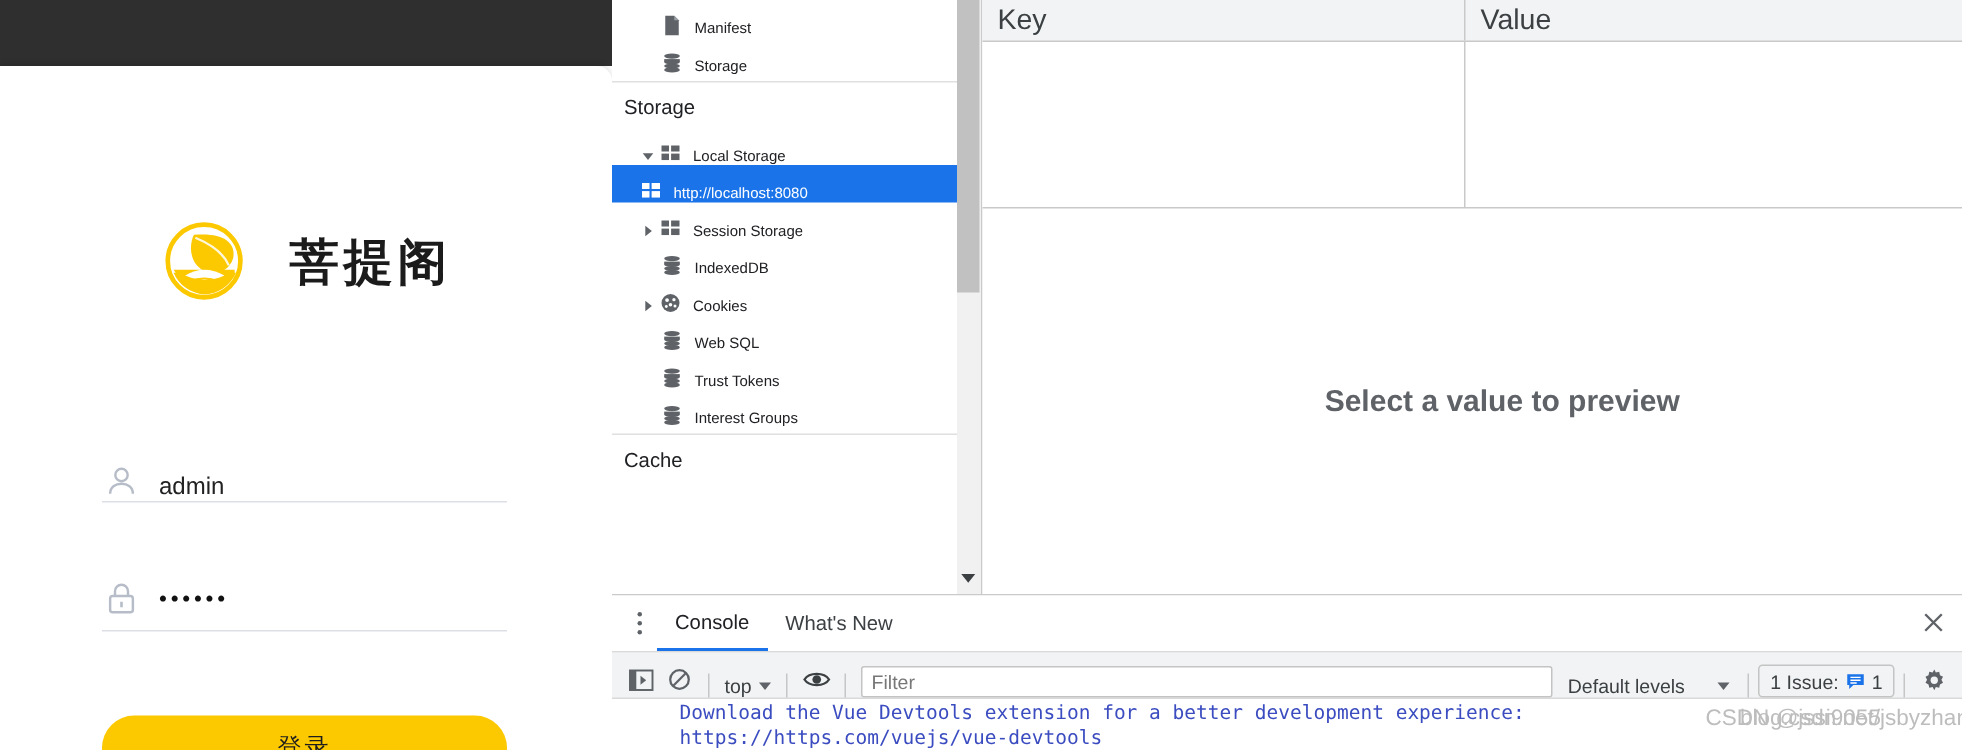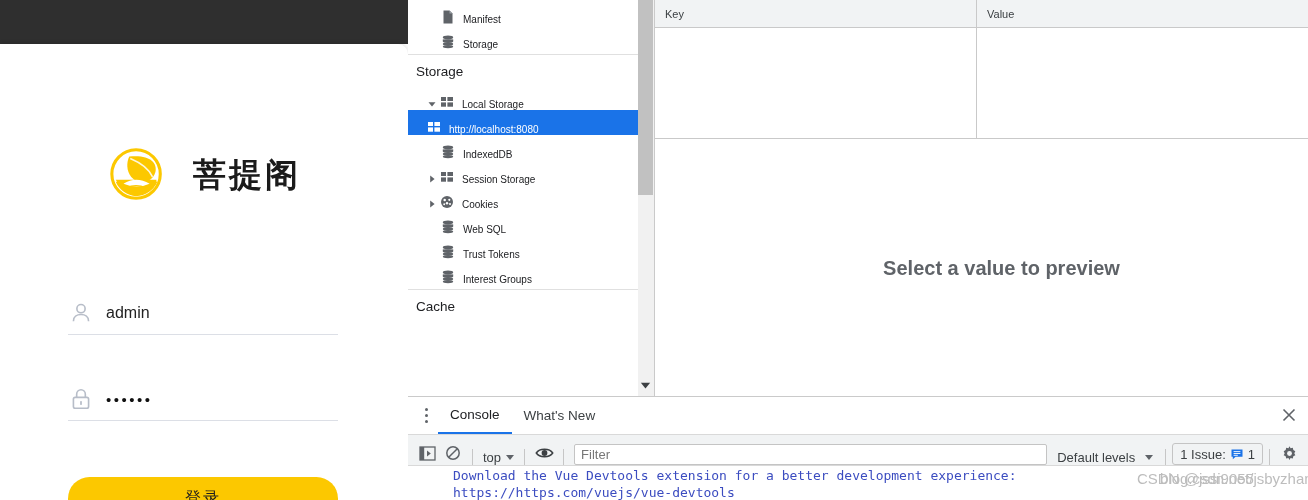--- a/index.html
+++ b/index.html
@@ -17,21 +17,21 @@
              border-top-right-radius:10px;box-shadow:0 -1px 4px rgba(0,0,0,.12);}
 
   .brand{position:absolute;left:0;top:95px;width:408px;height:70px;display:flex;
          align-items:center;justify-content:center;gap:24px;}
   .brand-mark{width:62px;height:62px;flex:0 0 auto;}
   .brand-text{font-family:"DejaVu Sans",sans-serif;font-size:33px;font-weight:bold;
               color:#1b1b1b;letter-spacing:3px;line-height:1;}
 
   .field{position:absolute;left:68px;width:270px;height:42px;display:flex;align-items:center;
          border-bottom:1px solid #dcdfe6;}
-  .field.user{top:248px;}
+  .field.user{top:248px;align-items:flex-end;}
   .field.pass{top:334px;}
   .field-icon{width:26px;height:26px;flex:0 0 auto;margin-right:12px;display:block;}
   .field-val{font-size:16px;color:#222;font-family:"Liberation Sans",sans-serif;}
   .field-val.dots{letter-spacing:2.5px;font-size:15px;color:#111;}
 
   .login-btn{position:absolute;left:68px;top:433px;width:270px;height:43px;border:0;
              border-radius:22px;background:#fcc800;color:#1d1d1d;font-size:16px;
              font-family:"DejaVu Sans",sans-serif;cursor:pointer;letter-spacing:2px;}
 
   
@@ -56,21 +56,21 @@
 
   
   .sb-track{position:absolute;left:230px;top:0;width:16px;height:396px;background:#f1f1f1;
             border-right:1px solid #cacaca;}
   .sb-thumb{position:absolute;left:0;top:0;width:15px;height:195px;background:#c1c1c1;}
   .sb-arrow{position:absolute;left:0;bottom:4px;width:15px;height:14px;}
 
   
   .dt-main{position:absolute;left:247px;top:0;right:0;height:396px;background:#fff;}
   .kv-header{display:flex;height:27px;background:#f1f3f4;border-bottom:1px solid #c9c9c9;}
-  .kv-th{display:flex;align-items:center;padding-left:10px;font-size:11px;color:#3c4043;
+  .kv-th{display:flex;align-items:center;padding-left:10px;font-size:19px;color:#3c4043;
          box-sizing:border-box;}
   .kv-th.key{width:322px;border-right:1px solid #c9c9c9;}
   .kv-th.value{flex:1;}
   .kv-body{height:110px;display:flex;background:#fff;border-bottom:1px solid #c9c9c9;}
   .kv-cellcol{width:322px;border-right:1px solid #c9c9c9;box-sizing:border-box;}
   .kv-cellcol2{flex:1;}
   .preview{height:258px;display:flex;align-items:center;justify-content:center;
            font-size:20px;font-weight:bold;color:#5f6368;padding-left:40px;}
 
   
@@ -92,21 +92,21 @@
           cursor:pointer;flex:0 0 auto;}
   .tb-sep{width:1px;height:16px;background:#c6c6c6;margin:0 6px;flex:0 0 auto;}
   .ctx-sel{display:flex;align-items:center;gap:5px;font-size:13px;color:#3c4043;
            padding:0 4px;cursor:pointer;flex:0 0 auto;}
   .caret{width:0;height:0;border-left:4px solid transparent;border-right:4px solid transparent;
          border-top:5px solid #5f6368;display:block;}
   .filter-input{flex:1;height:19px;border:1px solid #c4c4c4;background:#fff;border-radius:2px;
                 font-size:13px;color:#202124;padding:0 6px;margin:0 4px;min-width:40px;
                 font-family:"Liberation Sans",sans-serif;outline:none;}
   .filter-input::placeholder{color:#777;}
-  .levels{display:flex;align-items:center;gap:10px;font-size:13px;color:#3c4043;
+  .levels{display:flex;align-items:center;gap:22px;font-size:13px;color:#3c4043;
           padding:0 6px;cursor:pointer;flex:0 0 auto;}
   .issues{display:flex;align-items:center;gap:5px;font-size:13px;color:#3c4043;
           border:1px solid #c4c4c4;border-radius:3px;height:20px;padding:0 7px;
           cursor:pointer;flex:0 0 auto;}
   .issue-chip{width:12px;height:11px;display:block;}
 
   .con-body{position:relative;height:35px;background:#fff;overflow:hidden;}
   .con-msg{position:absolute;left:45px;top:1px;font-family:"DejaVu Sans Mono","Liberation Mono",monospace;
            font-size:13px;color:#3b4cc0;line-height:17px;white-space:nowrap;}
   .con-msg .l2{color:#3b4cc0;}
@@ -203,42 +203,42 @@
       <div class="tree-item indent3 selected">
         <svg class="ti-icon" viewBox="0 0 16 16">
           <rect x="2" y="3" width="5" height="4" fill="#ffffff"></rect>
           <rect x="8.4" y="3" width="5.6" height="4" fill="#ffffff"></rect>
           <rect x="2" y="8.4" width="5" height="4.3" fill="#ffffff"></rect>
           <rect x="8.4" y="8.4" width="5.6" height="4.3" fill="#ffffff"></rect>
         </svg>
         <span class="ti-label">http://localhost:8080</span>
       </div>
 
-      <div class="tree-item indent2">
-        <svg class="ti-icon" viewBox="0 0 16 16">
-          <ellipse cx="8" cy="3.4" rx="5.2" ry="1.8" fill="#5f6368"></ellipse>
-          <rect x="2.8" y="5.4" width="10.4" height="1.9" fill="#5f6368"></rect>
-          <ellipse cx="8" cy="7.3" rx="5.2" ry="1.7" fill="#5f6368"></ellipse>
-          <ellipse cx="8" cy="10.0" rx="5.2" ry="1.7" fill="#5f6368"></ellipse>
-          <ellipse cx="8" cy="12.6" rx="5.2" ry="1.7" fill="#5f6368"></ellipse>
-        </svg>
-        <span class="ti-label">IndexedDB</span>
-      </div>
-
       <div class="tree-item indent1">
         <svg class="twisty" viewBox="0 0 12 12">
           <path d="M4.2 2.5v7l4.4-3.5z" fill="#5f6368"></path>
         </svg>
         <svg class="ti-icon" viewBox="0 0 16 16">
           <rect x="2" y="3" width="5" height="4" fill="#5f6368"></rect>
           <rect x="8.4" y="3" width="5.6" height="4" fill="#5f6368"></rect>
           <rect x="2" y="8.4" width="5" height="4.3" fill="#5f6368"></rect>
           <rect x="8.4" y="8.4" width="5.6" height="4.3" fill="#5f6368"></rect>
         </svg>
         <span class="ti-label">Session Storage</span>
+      </div>
+
+      <div class="tree-item indent2">
+        <svg class="ti-icon" viewBox="0 0 16 16">
+          <ellipse cx="8" cy="3.4" rx="5.2" ry="1.8" fill="#5f6368"></ellipse>
+          <rect x="2.8" y="5.4" width="10.4" height="1.9" fill="#5f6368"></rect>
+          <ellipse cx="8" cy="7.3" rx="5.2" ry="1.7" fill="#5f6368"></ellipse>
+          <ellipse cx="8" cy="10.0" rx="5.2" ry="1.7" fill="#5f6368"></ellipse>
+          <ellipse cx="8" cy="12.6" rx="5.2" ry="1.7" fill="#5f6368"></ellipse>
+        </svg>
+        <span class="ti-label">IndexedDB</span>
       </div>
 
       <div class="tree-item indent1">
         <svg class="twisty" viewBox="0 0 12 12">
           <path d="M4.2 2.5v7l4.4-3.5z" fill="#5f6368"></path>
         </svg>
         <svg class="ti-icon" viewBox="0 0 16 16">
           <circle cx="8" cy="8" r="6" fill="#5f6368"></circle>
           <circle cx="5.7" cy="6" r="1.25" fill="#fff"></circle>
           <circle cx="10.3" cy="5.8" r="1.1" fill="#fff"></circle>

